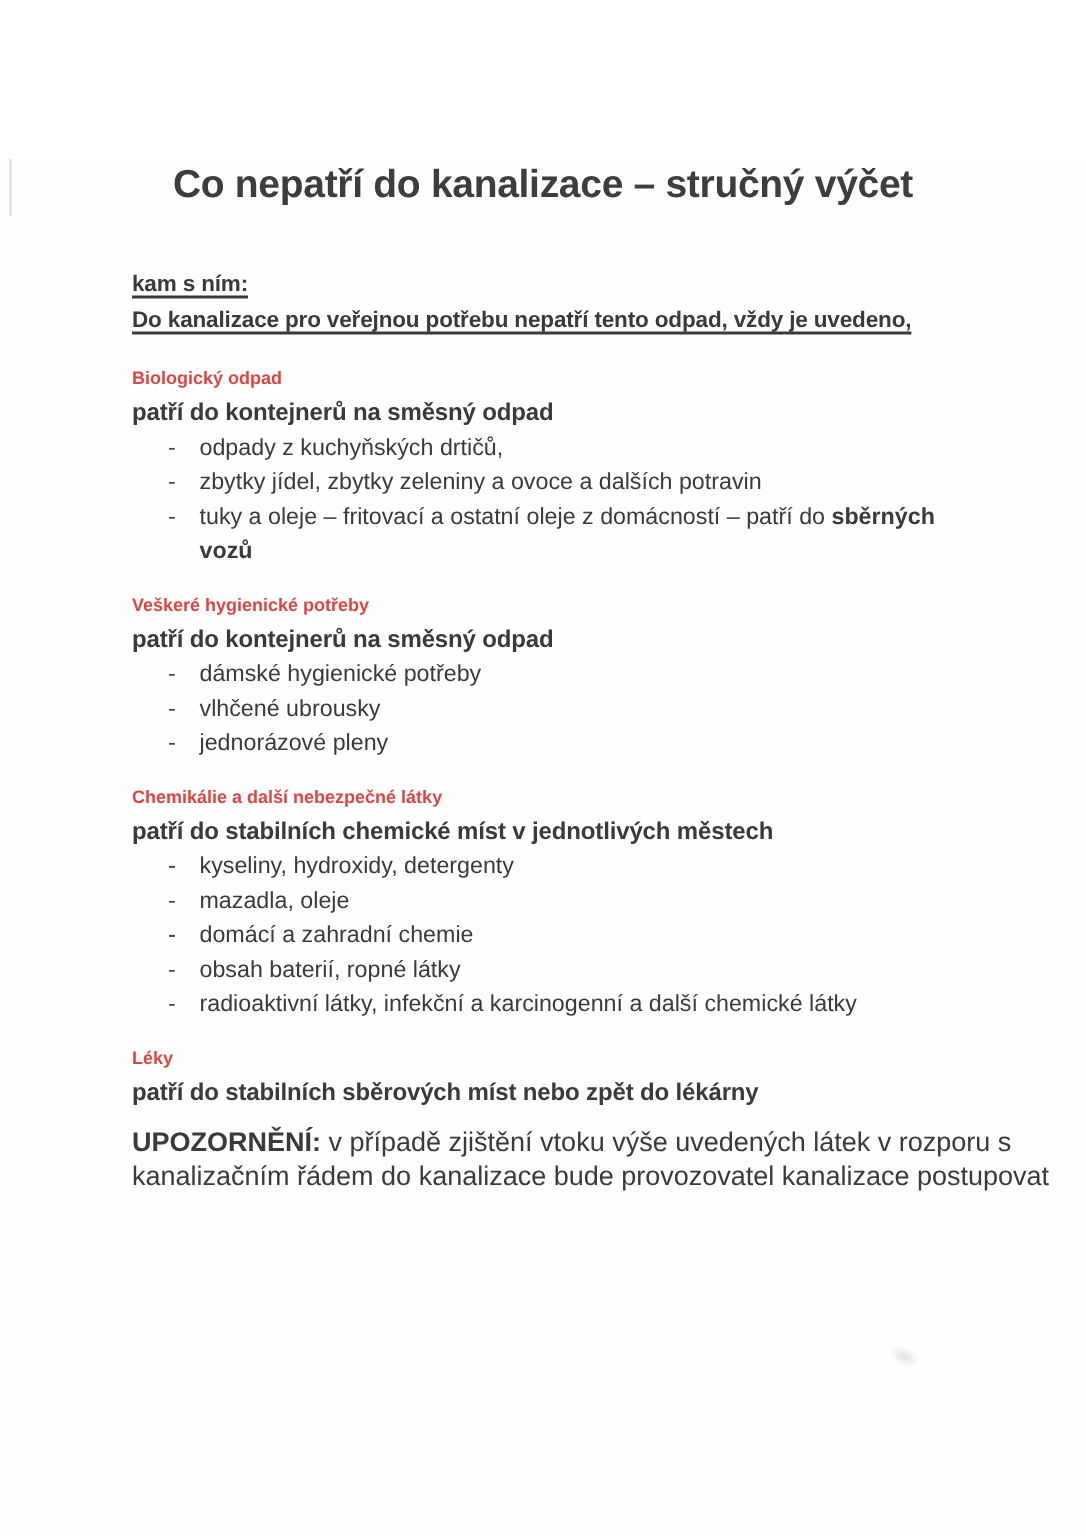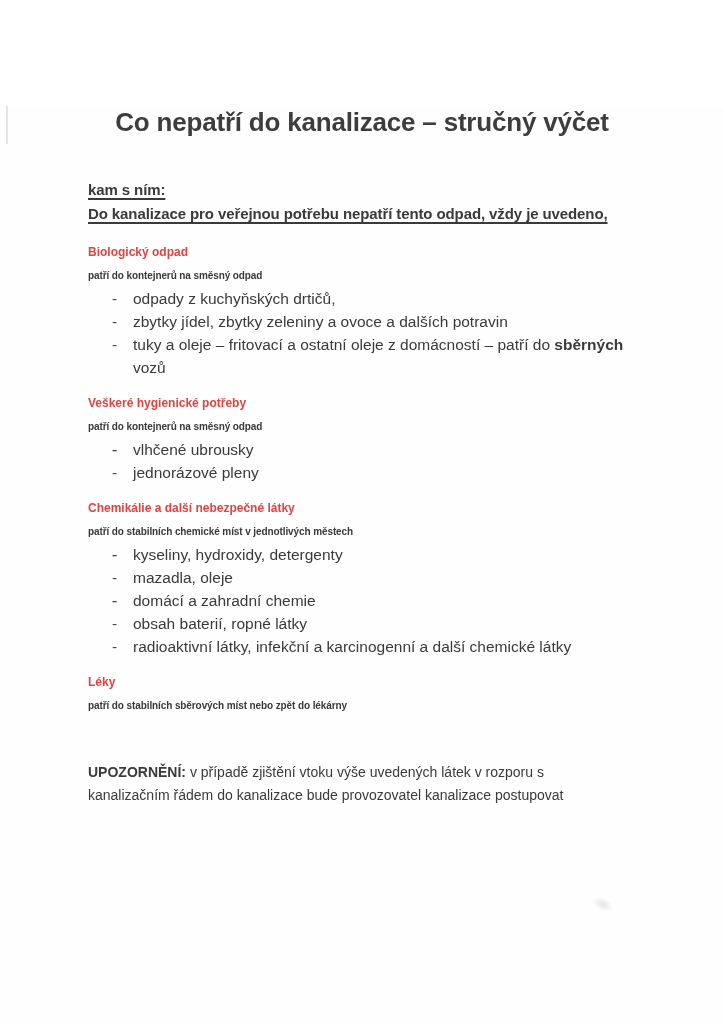--- a/index.html
+++ b/index.html
@@ -51,39 +51,39 @@
   }
   .section{margin-top:13px;font-size:15.5px;line-height:23px;}
   .sec-heading{
     color:var(--red,#de4540);
     font-weight:bold;
     font-size:12px;line-height:23px;
     white-space:nowrap;
   }
   .sec-sub{
     font-weight:bold;
-    font-size:10px;line-height:23px;
+    font-size:16px;line-height:23px;
     white-space:nowrap;
     letter-spacing:-0.1px;
   }
   .li{
     position:relative;
     padding-left:45px;
     line-height:23px;
     white-space:nowrap;
   }
   .li .marker{
     position:absolute;left:24px;top:0;
     color:#4a4a4a;
   }
   .li b{font-weight:bold;}
-  .li .cont{display:block;font-weight:normal;}
+  .li .cont{display:block;font-weight:bold;}
   .warning{
-    margin-top:44px;
-    font-size:14px;line-height:23px;
+    margin-top:10px;
+    font-size:18px;line-height:23px;
   }
   .warning .line{display:block;white-space:nowrap;}
   .warning b{font-weight:bold;}
 </style>
 </head>
 <body>
 
 <div class="page">
 
   <div class="artifact-top-left"></div>
@@ -100,21 +100,21 @@
       <div class="section">
         <div class="sec-heading">Biologický odpad</div>
         <div class="sec-sub">patří do kontejnerů na směsný odpad</div>
         <div class="li"><span class="marker">-</span><span>odpady z kuchyňských drtičů,</span></div>
         <div class="li"><span class="marker">-</span><span>zbytky jídel, zbytky zeleniny a ovoce a dalších potravin</span></div>
         <div class="li"><span class="marker">-</span><span>tuky a oleje – fritovací a ostatní oleje z domácností – patří do </span><b>sběrných</b><span class="cont">vozů</span></div>
       </div>
       <div class="section">
         <div class="sec-heading">Veškeré hygienické potřeby</div>
         <div class="sec-sub">patří do kontejnerů na směsný odpad</div>
-        <div class="li"><span class="marker">-</span></div>
+        <div class="li"><span class="marker">-</span><span>dámské hygienické potřeby</span></div>
         <div class="li"><span class="marker">-</span><span>vlhčené ubrousky</span></div>
         <div class="li"><span class="marker">-</span><span>jednorázové pleny</span></div>
       </div>
       <div class="section">
         <div class="sec-heading">Chemikálie a další nebezpečné látky</div>
         <div class="sec-sub">patří do stabilních chemické míst v jednotlivých městech</div>
         <div class="li"><span class="marker">-</span></div>
         <div class="li"><span class="marker">-</span><span>kyseliny, hydroxidy, detergenty</span></div>
         <div class="li"><span class="marker">-</span><span>mazadla, oleje</span></div>
         <div class="li"><span class="marker">-</span></div>

